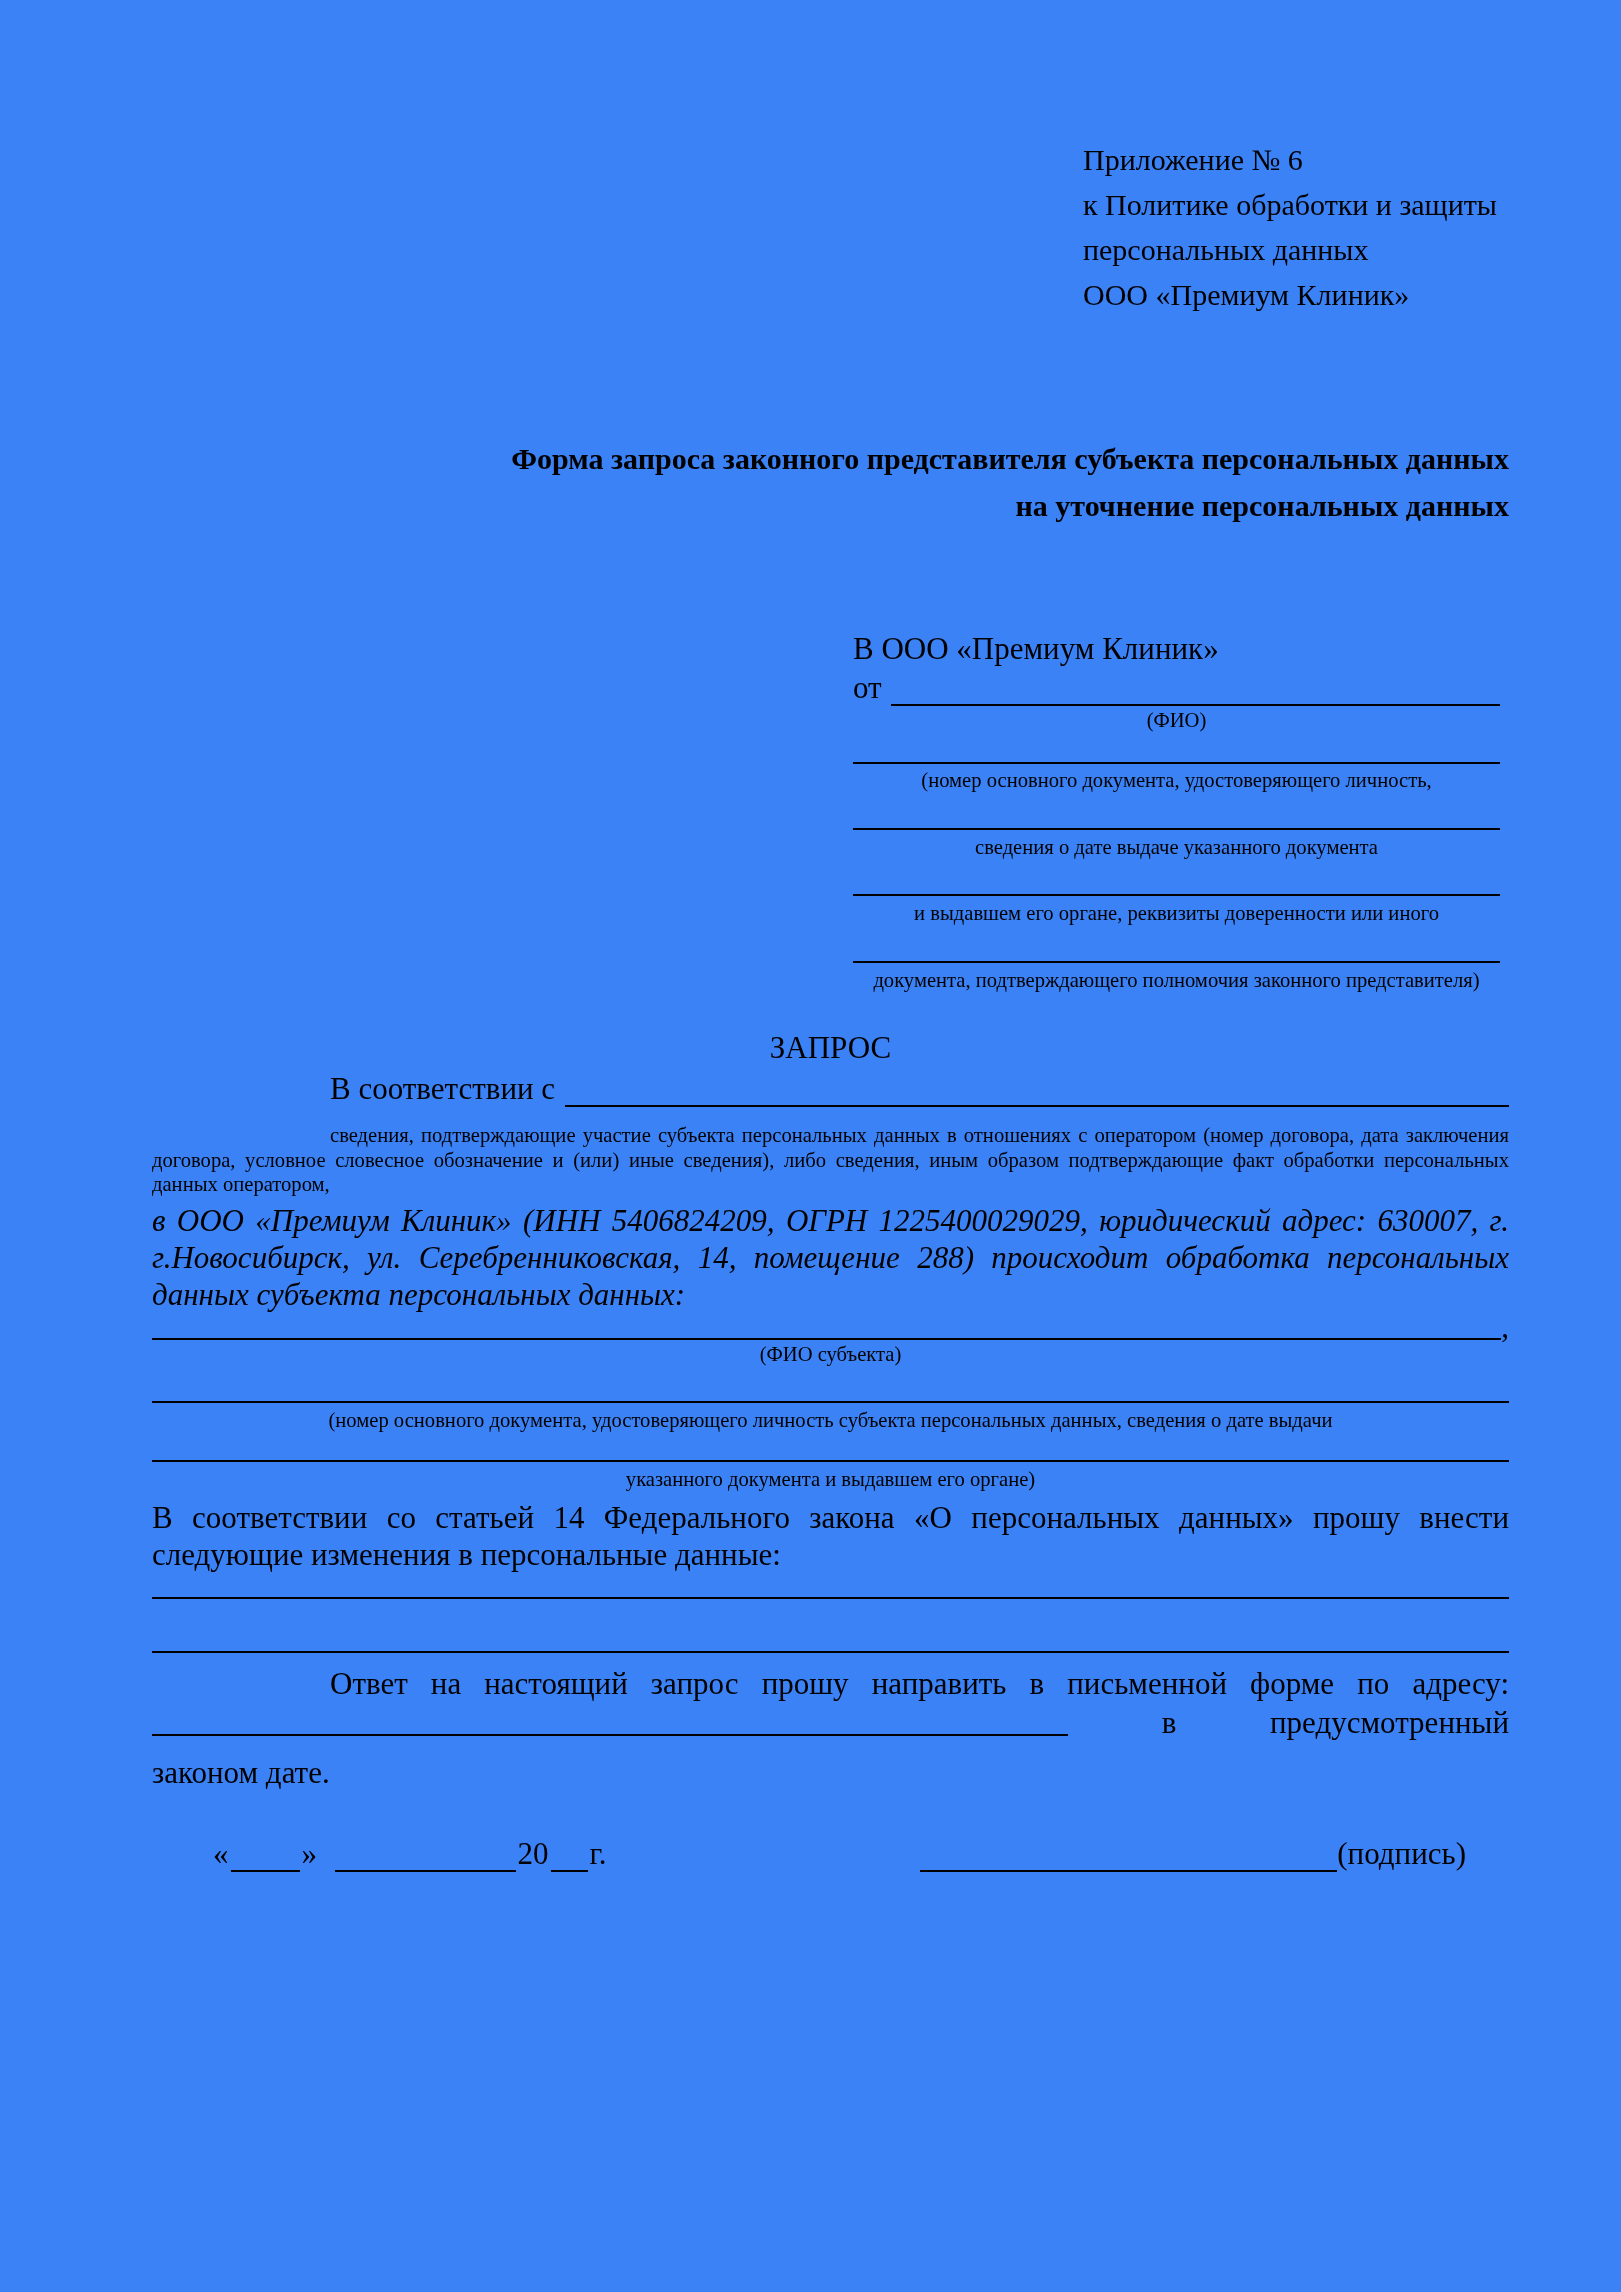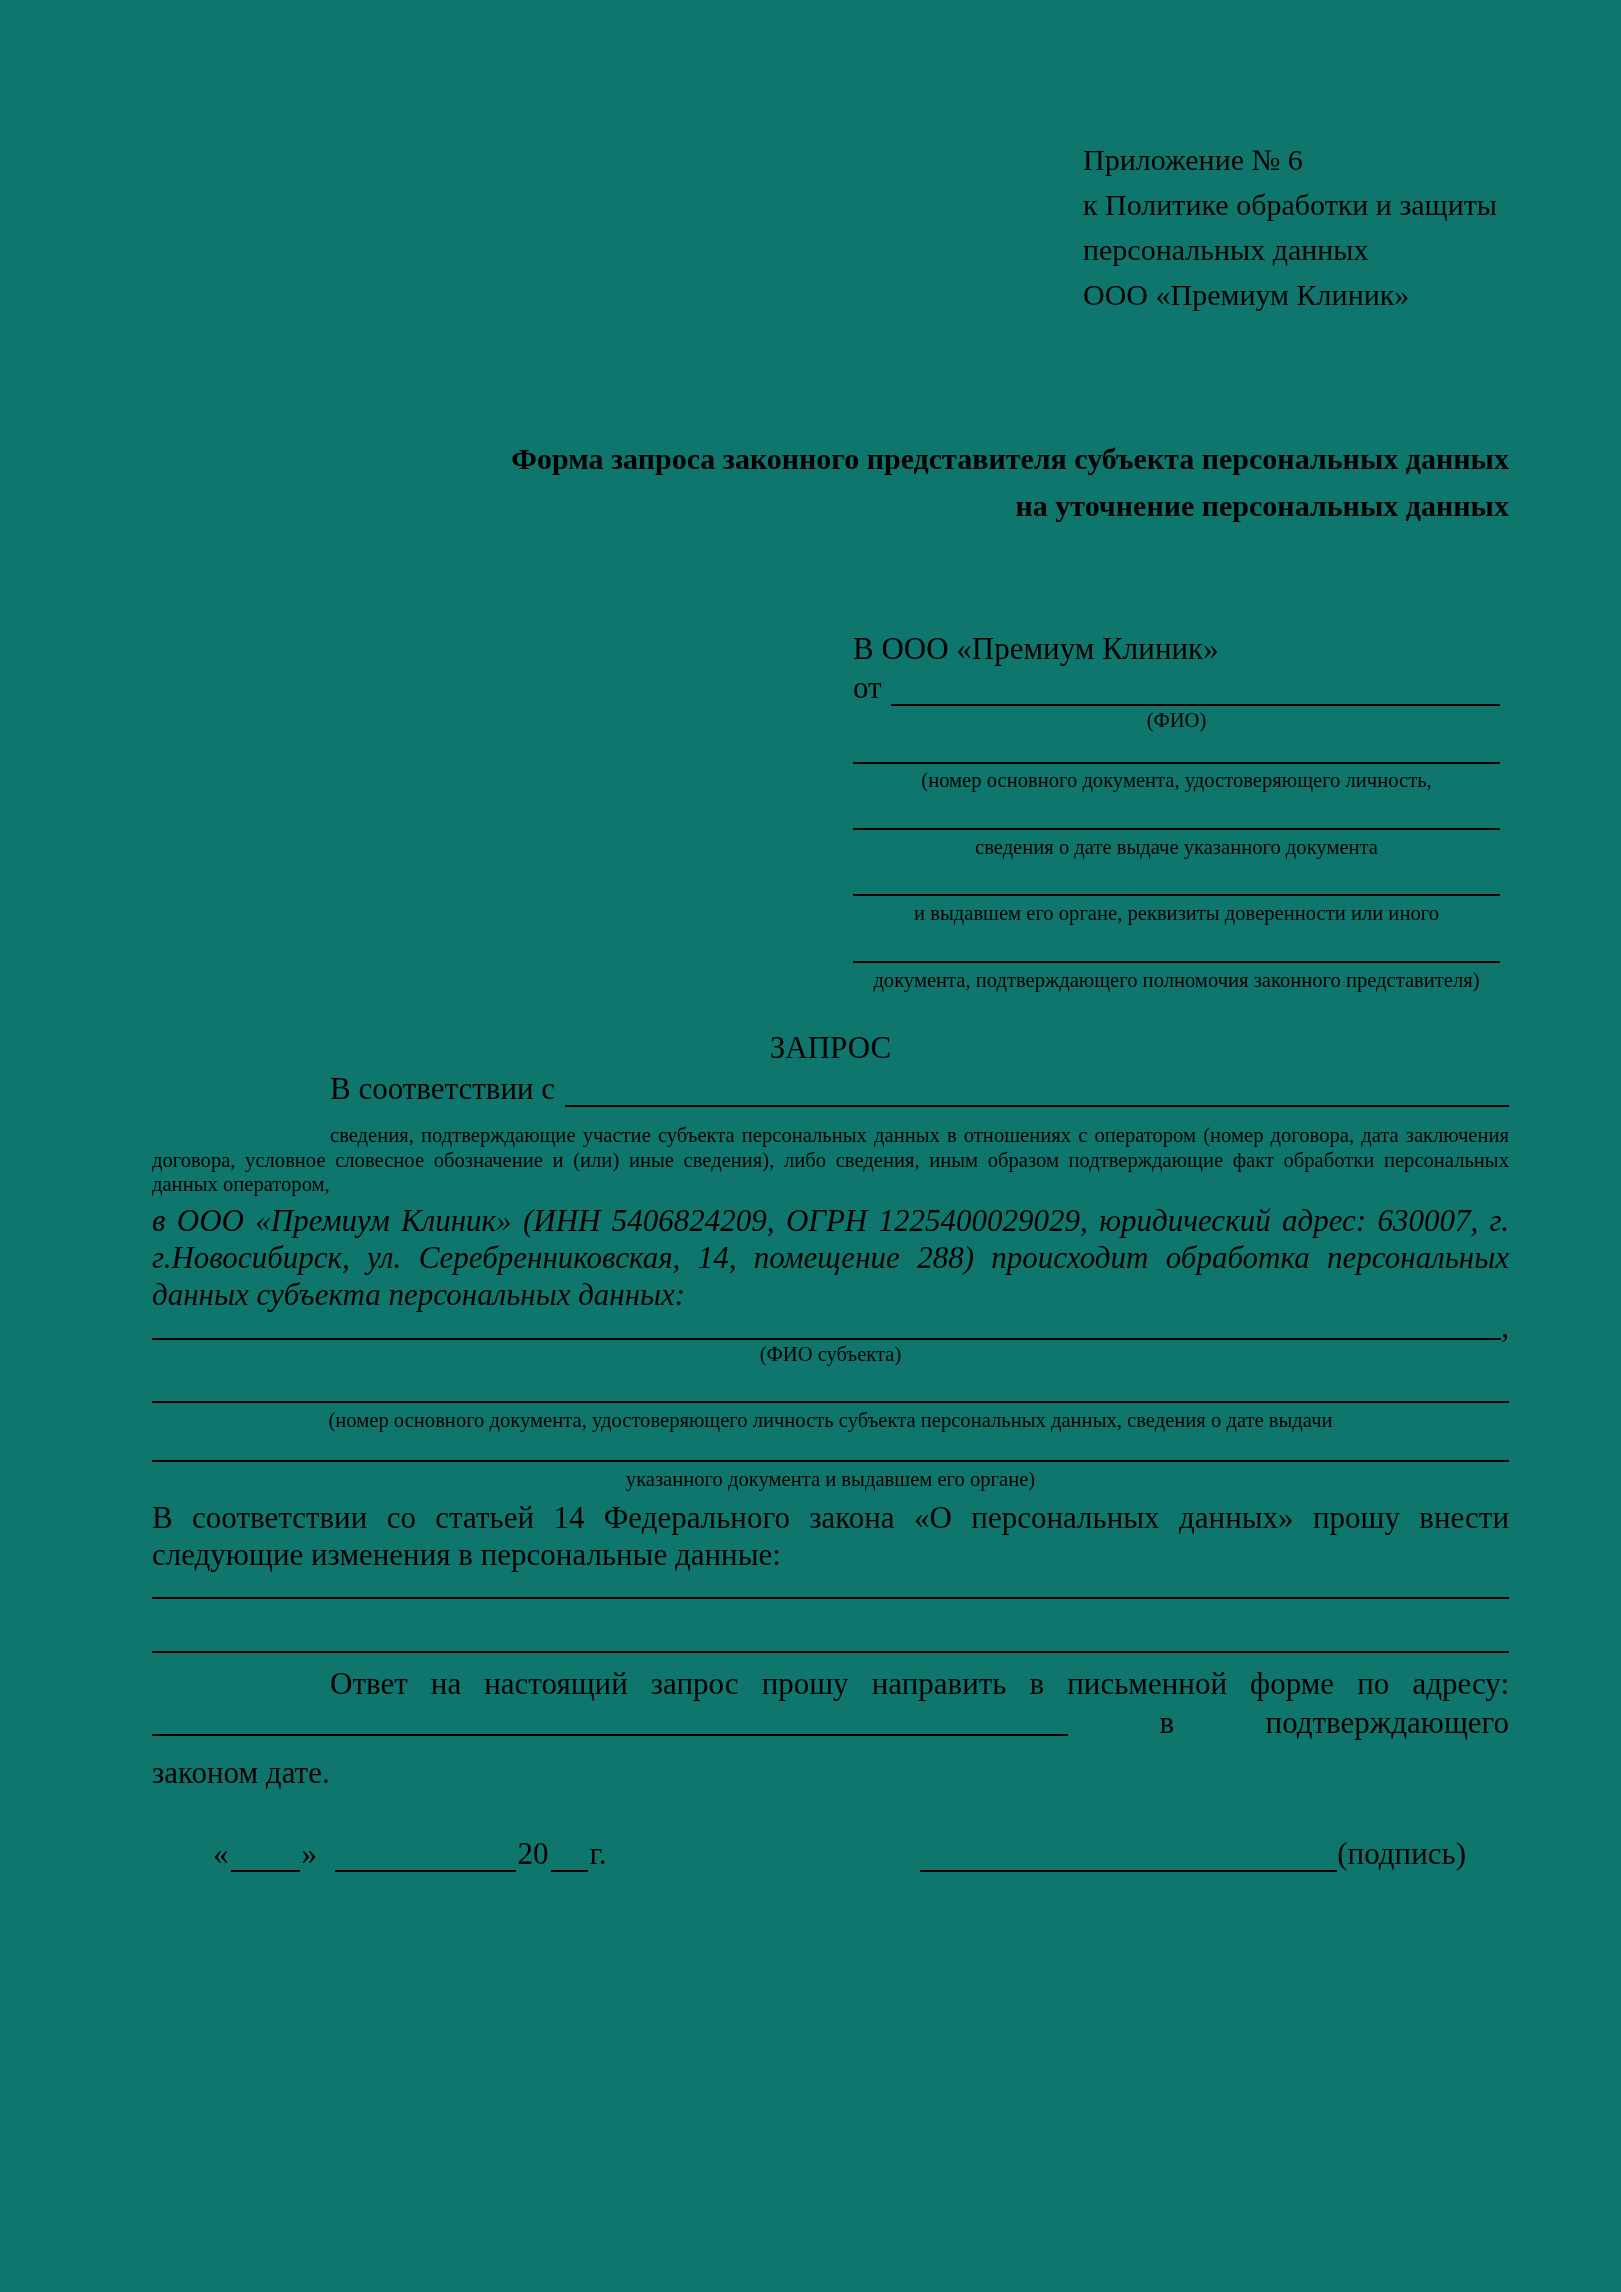--- a/index.html
+++ b/index.html
@@ -5,21 +5,21 @@
   html, body {
     margin: 0;
     padding: 0;
     background: #ffffff;
   }
   .page {
     position: relative;
     width: 1621px;
     height: 2293px;
     margin: 0 auto;
-    background: #0f766e;
+    background: #3b82f6;
     box-sizing: border-box;
     padding: 137px 112px 0 152px;
     font-family: "Liberation Serif", "DejaVu Serif", serif;
     color: #000000;
     overflow: hidden;
   }
   
   .body-text { font-size: 31px; line-height: 37px; }
   .caption   { font-size: 20.6px; line-height: 24.5px; }
   .center    { text-align: center; }
@@ -194,21 +194,21 @@
 
   <div class="body-text justify law-par">В соответствии со статьей 14 Федерального закона «О персональных данных» прошу внести следующие изменения в персональные данные:</div>
 
   <div class="rule changes-rule-1"></div>
   <div class="rule changes-rule-2"></div>
 
   <div class="body-text justify-last indent answer-par">Ответ на настоящий запрос прошу направить в письменной форме по адресу:</div>
   <div class="row address-row body-text">
     <span class="addr-fill"></span>
     <span>в</span>
-    <span>подтверждающего</span>
+    <span>предусмотренный</span>
   </div>
   <div class="body-text answer-tail">законом дате.</div>
 
   <div class="footer-row">
     <div class="date-group">
       <span>«</span>
         <span class="blank-seg seg-day"></span>
         <span>»</span>
         <span class="blank-seg seg-month"></span>
         <span>20</span>

